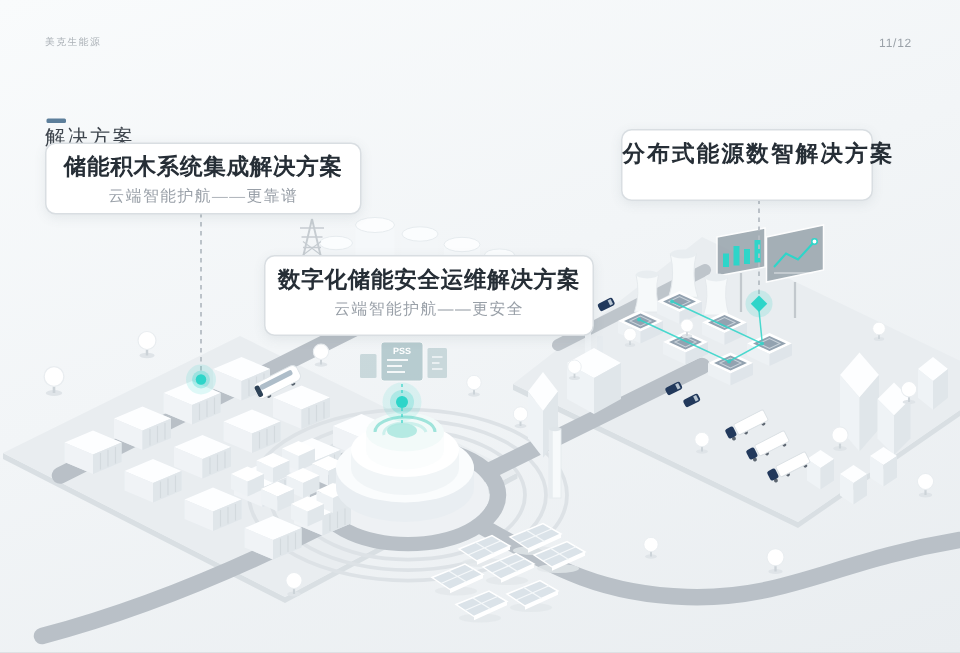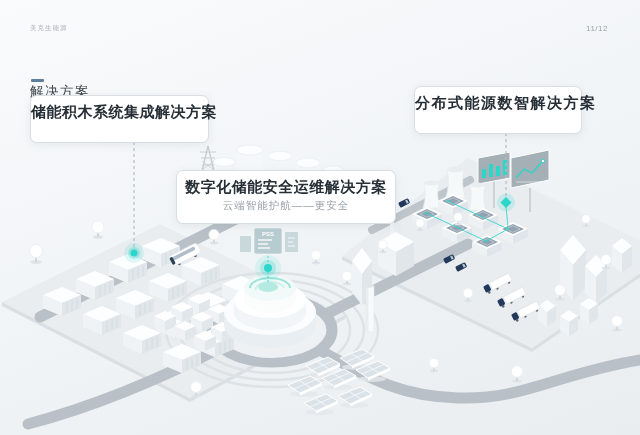--- a/index.html
+++ b/index.html
@@ -19,21 +19,21 @@
   .section-title{position:absolute;left:30px;top:55px;font-size:13.5px;font-weight:400;color:#3f464e;letter-spacing:1.5px;margin-top:28px;}
   .title-dash{position:absolute;left:31px;top:79px;width:13px;height:3px;background:var(--dash_underline);border-radius:1px;}
   .scene{position:absolute;left:0;top:0;width:640px;height:435px;}
   .callout{
     position:absolute;background:#ffffff;border:1px solid #d9dee2;border-radius:7px;
     box-shadow:0 2px 8px rgba(80,95,110,.10);text-align:center;box-sizing:border-box;
     padding-top:7px;z-index:3;
   }
   .callout-title{font-weight:bold;color:#262e36;font-size:15px;letter-spacing:.5px;white-space:nowrap;line-height:1.2;}
   .callout-sub{color:#989fa7;font-size:10.5px;margin-top:3px;letter-spacing:1px;white-space:nowrap;}
-  #callout-1{left:30px;top:95px;width:179px;height:48px;font-family:Liberation Serif, serif;}
+  #callout-1{left:30px;top:95px;width:211px;height:48px;font-family:Liberation Serif, serif;}
   #callout-2{left:176px;top:170px;width:220px;height:54px;z-index:4;}
   #callout-2 .callout-title{font-size:15px;}
   #callout-3{left:414px;top:86px;width:168px;height:48px;}
   #callout-3 .callout-title{letter-spacing:1.5px;}
   .acf{fill:var(--accent);}
   .acs{stroke:var(--accent);}
   .nvf{fill:var(--navy);}
   .roadln{stroke:var(--road);fill:none;}
 </style>
 </head>
@@ -343,20 +343,21 @@
     </g>
   </svg>
 
   <div class="logo">美克生能源</div>
   <div class="pagenum">11/12</div>
   <div class="section-title">解决方案</div>
   <div class="title-dash"></div>
 
   <div class="callout" id="callout-1">
     <div class="callout-title">储能积木系统集成解决方案</div>
+    <div class="callout-sub">云端智能护航——更靠谱</div>
   </div>
 
   <div class="callout" id="callout-2">
     <div class="callout-title">数字化储能安全运维解决方案</div>
     <div class="callout-sub">云端智能护航——更安全</div>
   </div>
 
   <div class="callout" id="callout-3">
     <div class="callout-title">分布式能源数智解决方案</div>
   </div>

